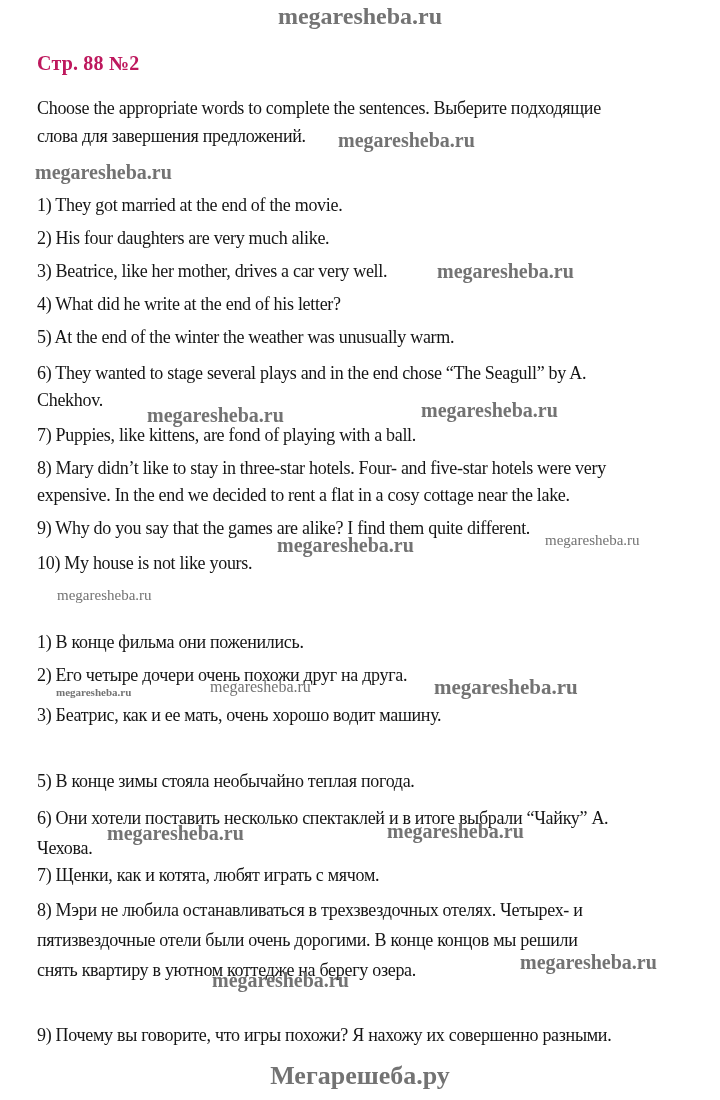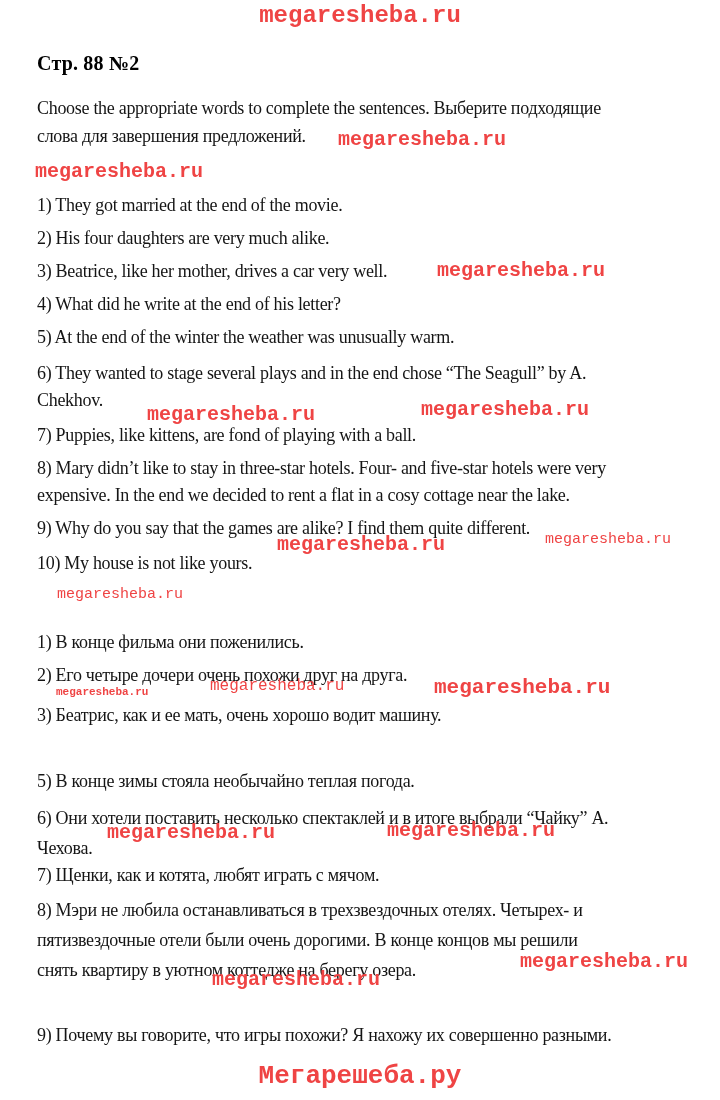--- a/index.html
+++ b/index.html
@@ -21,28 +21,28 @@
     white-space:nowrap;
     color:#151515;
   }
   .txt.ru{line-height:30px;}
   .title{
     position:absolute;
     left:37px;
     margin:0;
     font-size:20px;
     font-weight:bold;
-    color:#000000;
+    color:#be185d;
     letter-spacing:0.2px;
   }
   .wm{
     position:absolute;
-    font-family:Liberation Mono, monospace;
+    font-family:Liberation Serif, serif;
     white-space:nowrap;
-    color:#ef4444;
+    color:#737373;
     line-height:1.1;
   }
   .wm.b{font-weight:bold;}
   .wm.center{left:0;width:100%;text-align:center;}
 </style>
 </head>
 <body>
 
 <div class="page">
 

